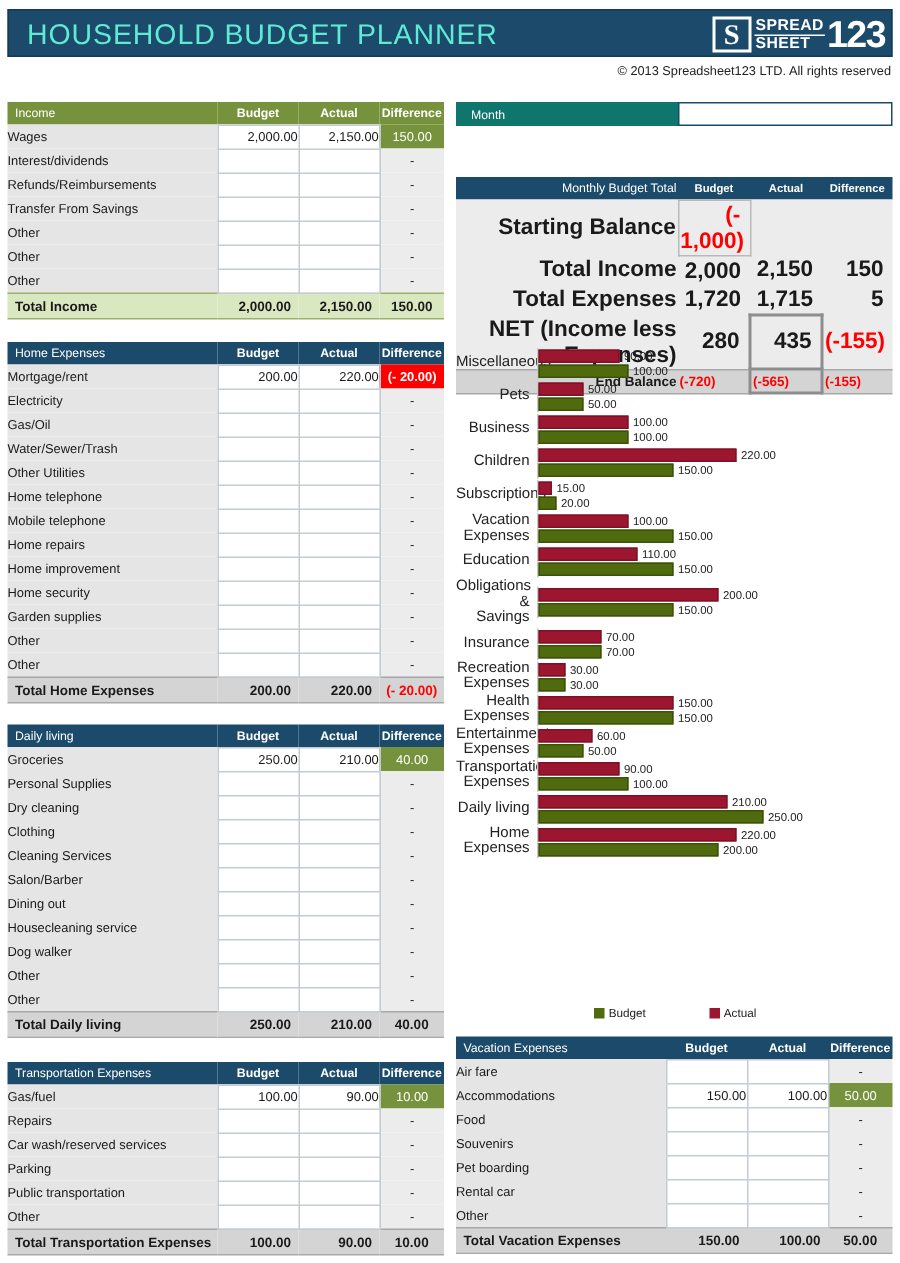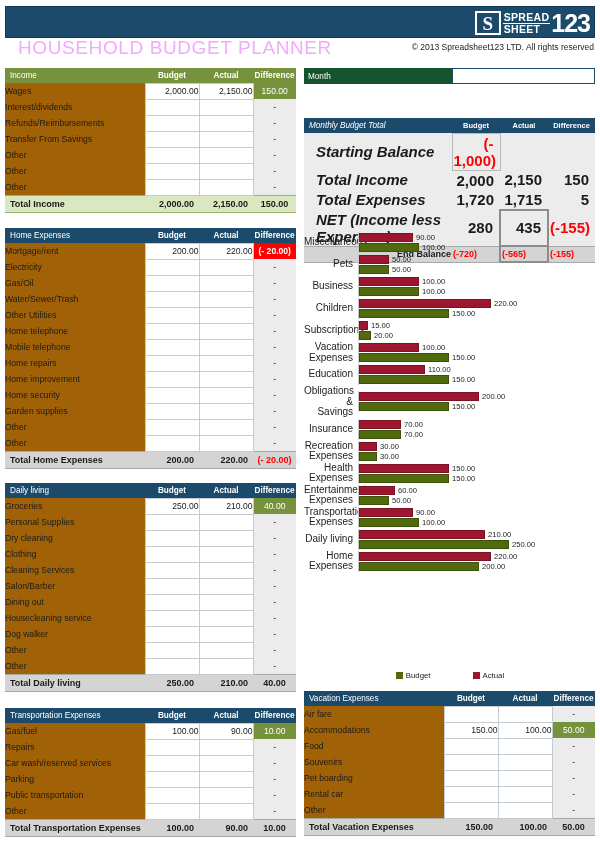--- a/index.html
+++ b/index.html
@@ -15,21 +15,21 @@
   }
 
   
   .titlebar {
     position:absolute; left:5px; top:6px; width:590px; height:32px;
     background:#1b4a6b;
     border:1px solid #143a55;
   }
   .titlebar .title {
     position:absolute; left:12px; top:6px;
-    color:#f0abfc; font-size:19px; letter-spacing:.6px; font-weight:400;margin-top:24px;
+    color:#5eead4; font-size:19px; letter-spacing:.6px; font-weight:400;
   }
   .logo {
     position:absolute; right:4px; top:2px; width:120px; height:28px;
     display:flex; align-items:center; justify-content:flex-end;
   }
   .logo-s {
     width:26px; height:24px; border:2px solid #ffffff;
     display:flex; align-items:center; justify-content:center;
     color:#ffffff; font-size:19px; font-weight:bold;
     font-family:"Liberation Serif", serif; line-height:1;
@@ -54,51 +54,51 @@
   .tbl td, .tbl th { padding:0; }
   .tbl .hdr td {
     background:#1b4a6b; color:#ffffff; height:15px;
     font-size:8.2px; vertical-align:middle;
   }
   .tbl.green .hdr td { background:#76923c; }
   .hdr .h-name { padding-left:5px; text-align:left; font-weight:400; }
   .hdr .h-num  { text-align:center; font-weight:bold; font-size:7.5px; }
 
   .tbl .row td { height:16px; font-size:8.6px; vertical-align:middle; }
-  .c-name { padding-left:12px; background:#a16207; text-align:left; }
+  .c-name { padding-left:12px; background:#e5e5e5; text-align:left; }
   .c-val  { background:#ffffff; border:1px solid #c3ccd3; text-align:right; padding-right:5px; }
   .c-diff { background:#ececec; text-align:center; font-size:8.6px; }
   .c-diff.hl-green { background:#76923c; color:#ffffff; font-weight:400; }
   .c-diff.hl-red   { background:#fe0000; color:#ffffff; font-weight:bold; }
 
   .tbl .total td {
     height:17px; font-weight:bold; font-size:9px;
     background:#d9e8c0; border-top:1px solid #9bb06f; border-bottom:1px solid #9bb06f;
   }
   .tbl.navytot .total td {
     background:#d4d4d4; border-top:1px solid #a8a8a8; border-bottom:1px solid #a8a8a8;
   }
   .total .t-name { padding-left:5px; text-align:left; }
   .total .t-num  { text-align:right; padding-right:5px; }
   .total .t-num.center { text-align:center; padding-right:0; }
   .total .t-num.neg { color:#ff0000; }
 
   
   .month-wrap { position:absolute; left:304px; top:68px; width:291px; height:16px; display:flex; }
   .month-lbl {
-    width:148px; background:#14532d; color:#ffffff;
-    font-size:8.2px; display:flex; align-items:center; padding-left:4px;
+    width:148px; background:#0f766e; color:#ffffff;
+    font-size:8.2px; display:flex; align-items:center; padding-left:10px;
   }
   .month-inp { flex:1; background:#ffffff; border:1px solid #1b4a6b; }
 
   
   .mbt { position:absolute; left:304px; top:118px; width:291px; border-collapse:collapse; table-layout:fixed; }
   .mbt .hdr td { background:#1b4a6b; color:#fff; height:15px; font-size:8.2px; }
   .mbt .row td { height:15px; font-size:15px; font-weight:bold; background:#ececec; }
-  .mbt .m-name { padding-left:12px; text-align:left;font-style:italic; }
+  .mbt .m-name { padding-left:12px; text-align:right; }
   .mbt .m-num  { text-align:right; padding-right:6px; }
   .mbt .m-num.neg { color:#ff0000; }
   .mbt .boxed { background:#ffffff; border:1px solid #b9b9b9; }
   .mbt .boxed-strong { background:#ffffff; border:2px solid #8d8d8d; }
   .mbt .end td {
     height:16px; font-weight:bold; font-size:9px; background:#d4d4d4;
     border-top:1px solid #a8a8a8; border-bottom:1px solid #a8a8a8;
   }
   .mbt .end .e-name { padding-left:15px; text-align:right; }
   .mbt .end .e-num  { padding-right:6px; color:#ff0000; }

